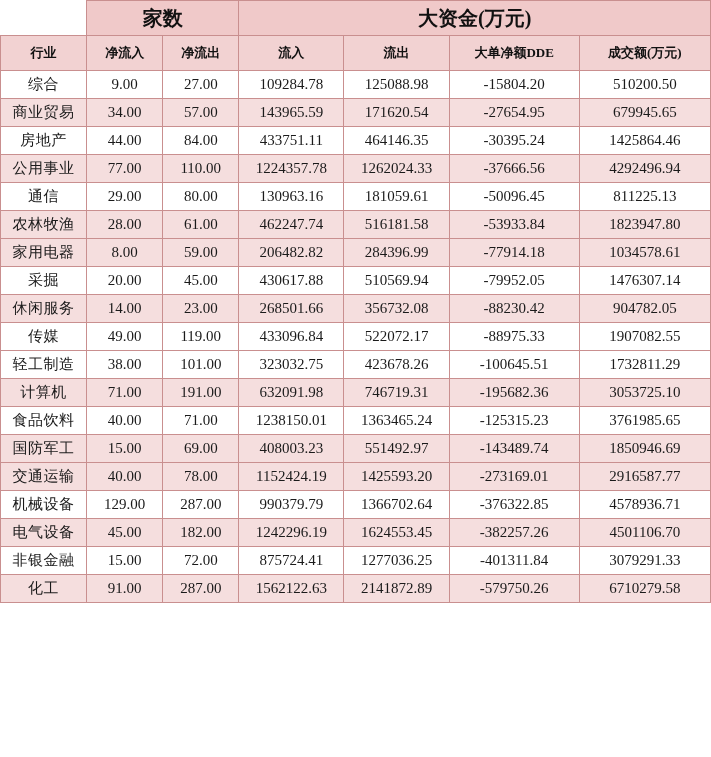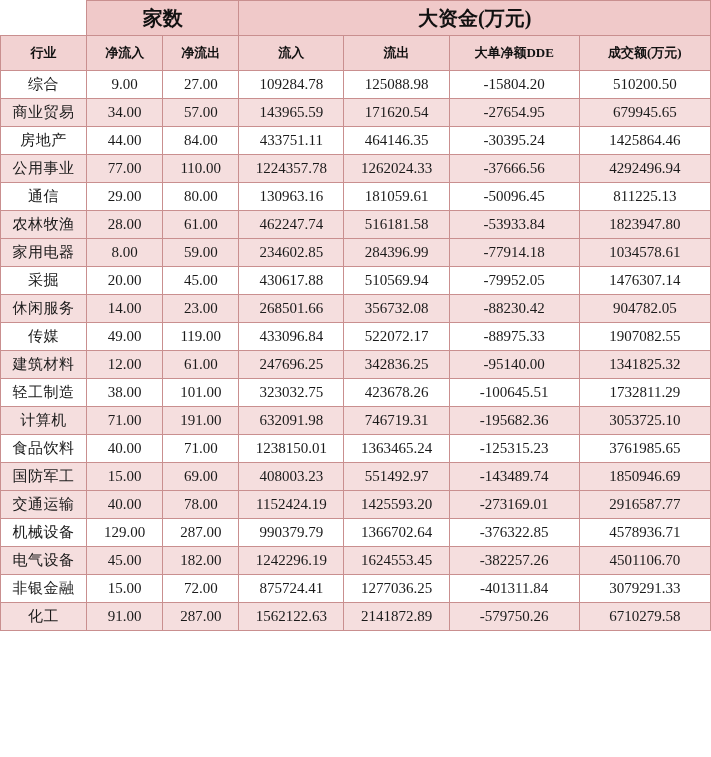--- a/index.html
+++ b/index.html
@@ -161,21 +161,21 @@
         <td class="num">61.00</td>
         <td class="num">462247.74</td>
         <td class="num">516181.58</td>
         <td class="num">-53933.84</td>
         <td class="num">1823947.80</td>
       </tr>
       <tr class="odd">
         <td class="industry">家用电器</td>
         <td class="num">8.00</td>
         <td class="num">59.00</td>
-        <td class="num">234602.85</td>
+        <td class="num">206482.82</td>
         <td class="num">284396.99</td>
         <td class="num">-77914.18</td>
         <td class="num">1034578.61</td>
       </tr>
       <tr class="even">
         <td class="industry">采掘</td>
         <td class="num">20.00</td>
         <td class="num">45.00</td>
         <td class="num">430617.88</td>
         <td class="num">510569.94</td>
@@ -193,29 +193,20 @@
       </tr>
       <tr class="even">
         <td class="industry">传媒</td>
         <td class="num">49.00</td>
         <td class="num">119.00</td>
         <td class="num">433096.84</td>
         <td class="num">522072.17</td>
         <td class="num">-88975.33</td>
         <td class="num">1907082.55</td>
       </tr>
-      <tr class="odd">
-        <td class="industry">建筑材料</td>
-        <td class="num">12.00</td>
-        <td class="num">61.00</td>
-        <td class="num">247696.25</td>
-        <td class="num">342836.25</td>
-        <td class="num">-95140.00</td>
-        <td class="num">1341825.32</td>
-      </tr>
       <tr class="even">
         <td class="industry">轻工制造</td>
         <td class="num">38.00</td>
         <td class="num">101.00</td>
         <td class="num">323032.75</td>
         <td class="num">423678.26</td>
         <td class="num">-100645.51</td>
         <td class="num">1732811.29</td>
       </tr>
       <tr class="odd">

